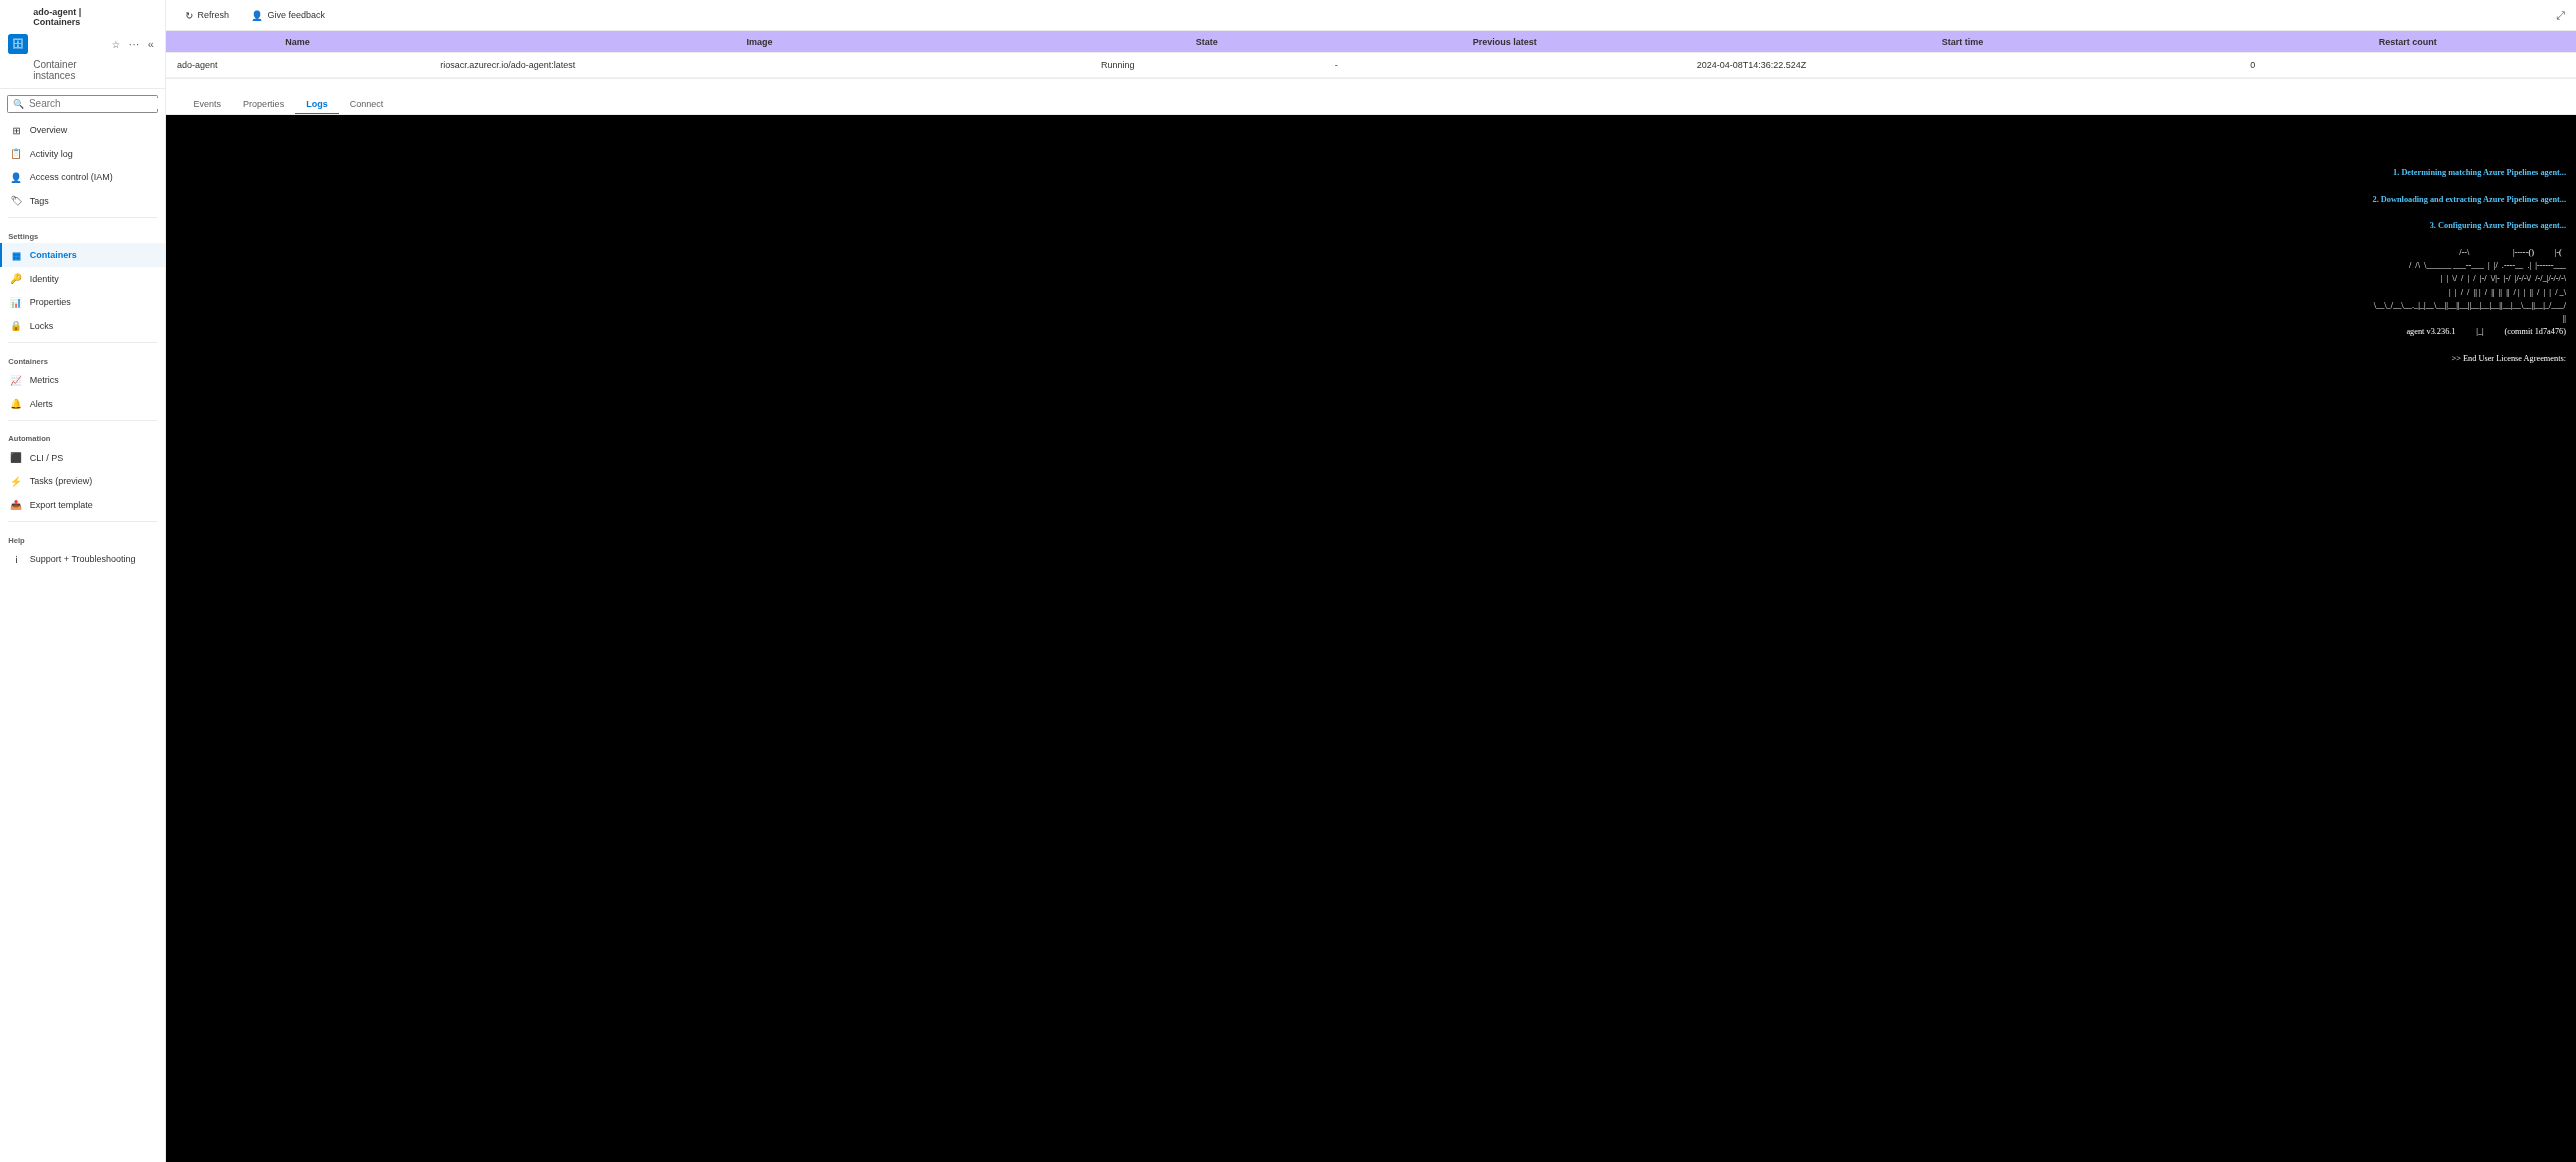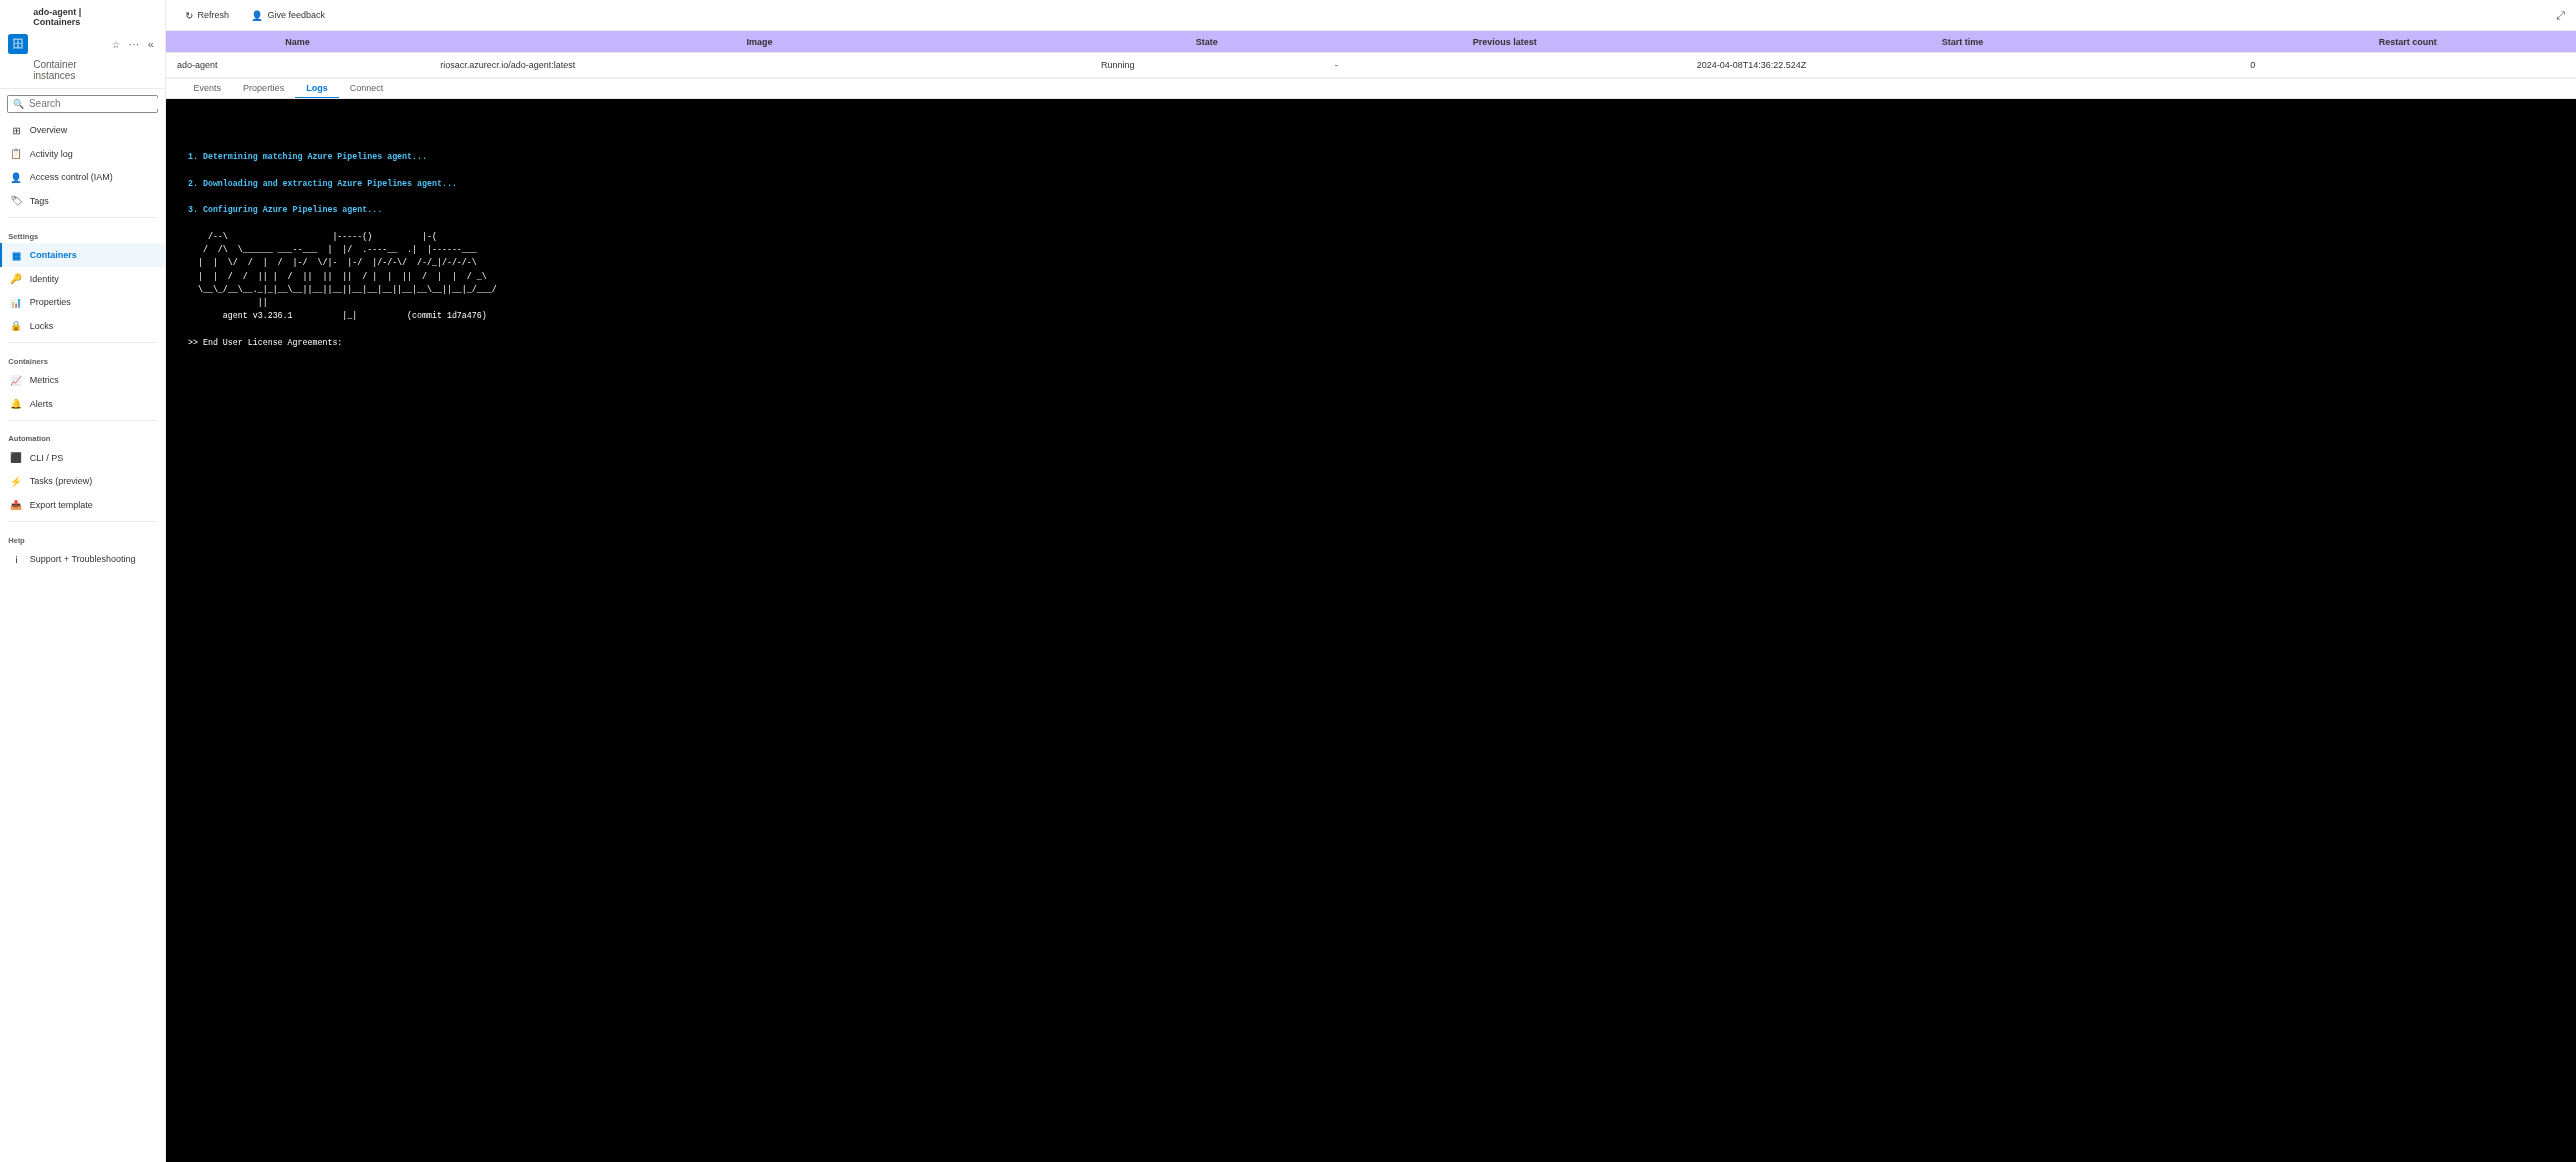--- a/index.html
+++ b/index.html
@@ -200,39 +200,41 @@
       gap: 0;
     }
 
     .tab-item {
       padding: 4px 11px;
       font-size: 9px;
       cursor: pointer;
       color: #605e5c;
       border-bottom: 1.4px solid transparent;
       white-space: nowrap;
+      margin-top: 16px;
     }
 
     .tab-item.active {
       color: #0078d4;
       border-bottom: 1.4px solid #0078d4;
       font-weight: 600;
     }
 
     
     .terminal-container {
       flex: 1;
       background: #000;
       color: #fff;
-      font-family: Liberation Mono, monospace;
+      font-family: Liberation Serif, serif;
       font-size: 8.3px;
-      padding: 11px 22px;
+      padding: 11px 10px;
       overflow-y: auto;
       white-space: pre;
       line-height: 1.6;
+      text-align: right;
     }
 
     .terminal-line { display: block; }
 
     .header-star { color: #605e5c; font-size: 9.7px; cursor: pointer; }
     .header-dots { color: #605e5c; font-size: 11px; cursor: pointer; margin-left: 2.8px; }
     .header-expand { color: #605e5c; font-size: 11px; cursor: pointer; }
   </style>
 </head>
 <body>

